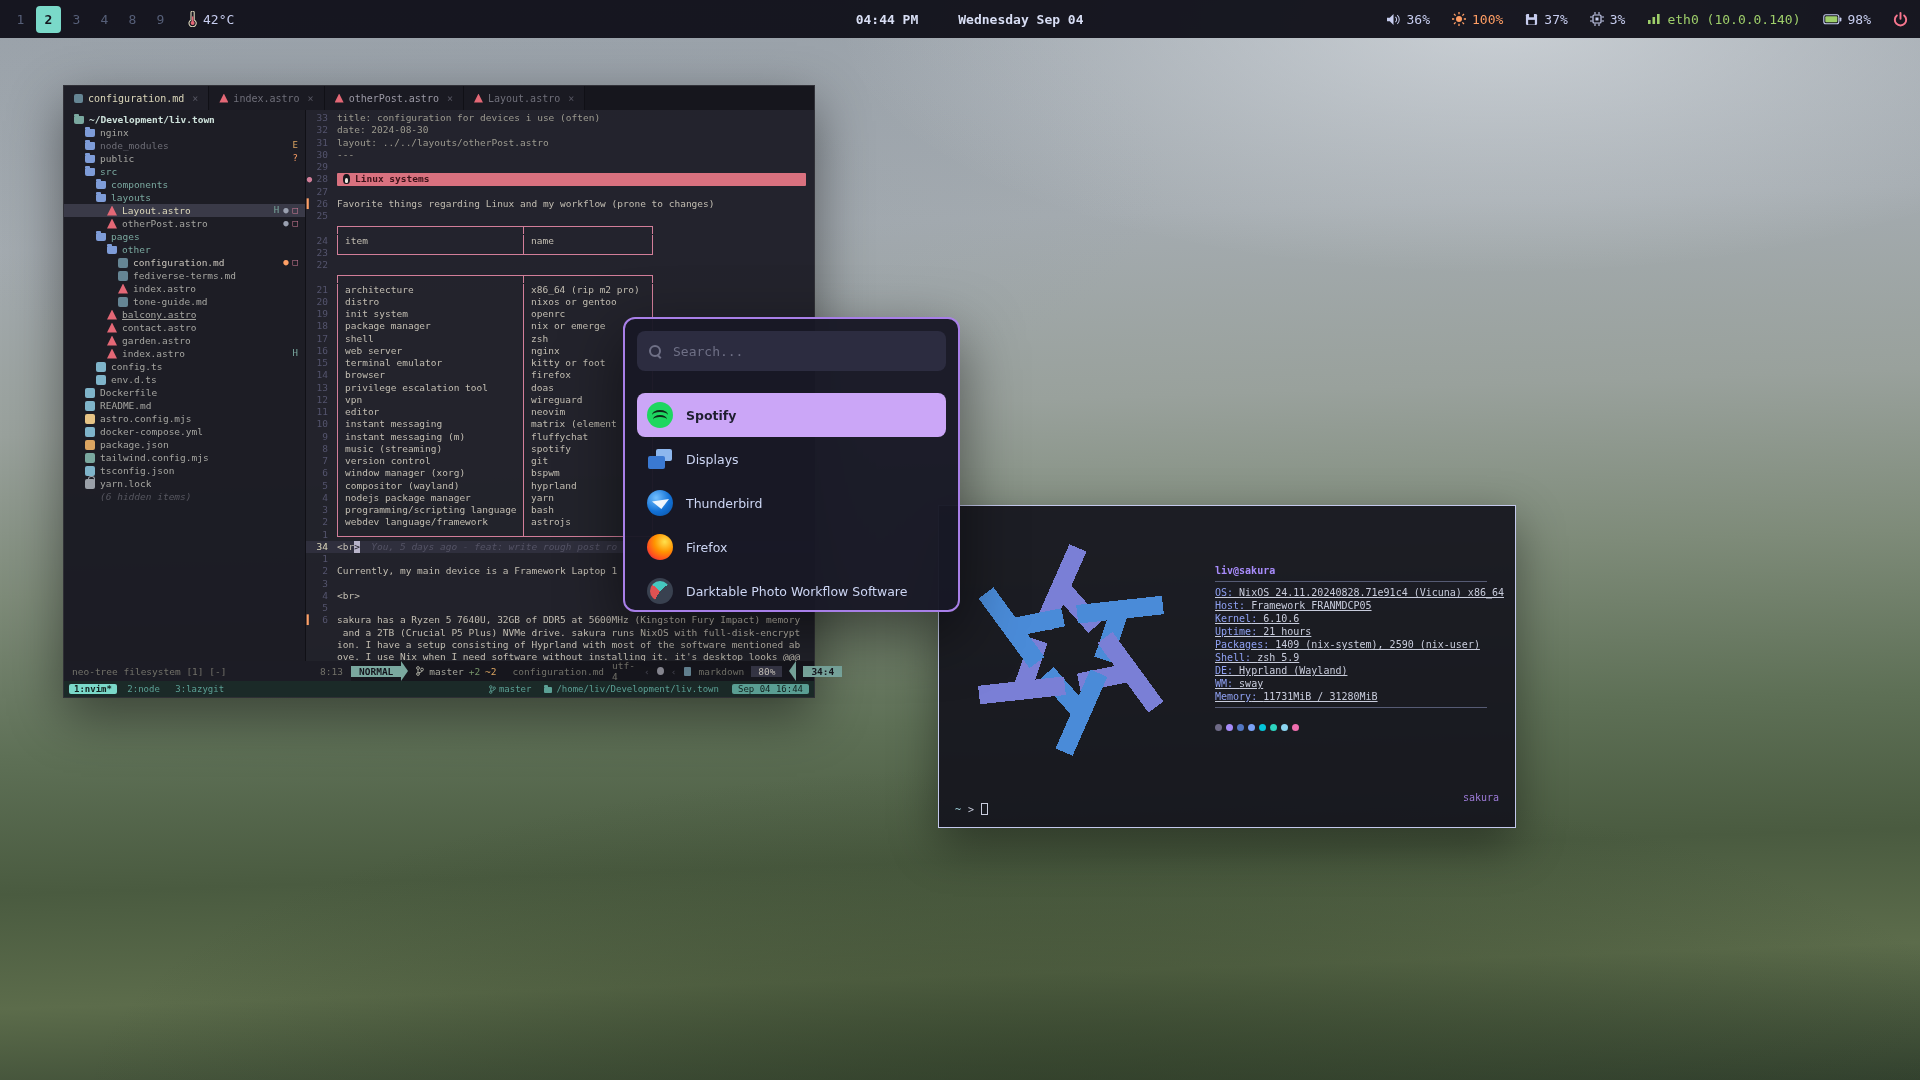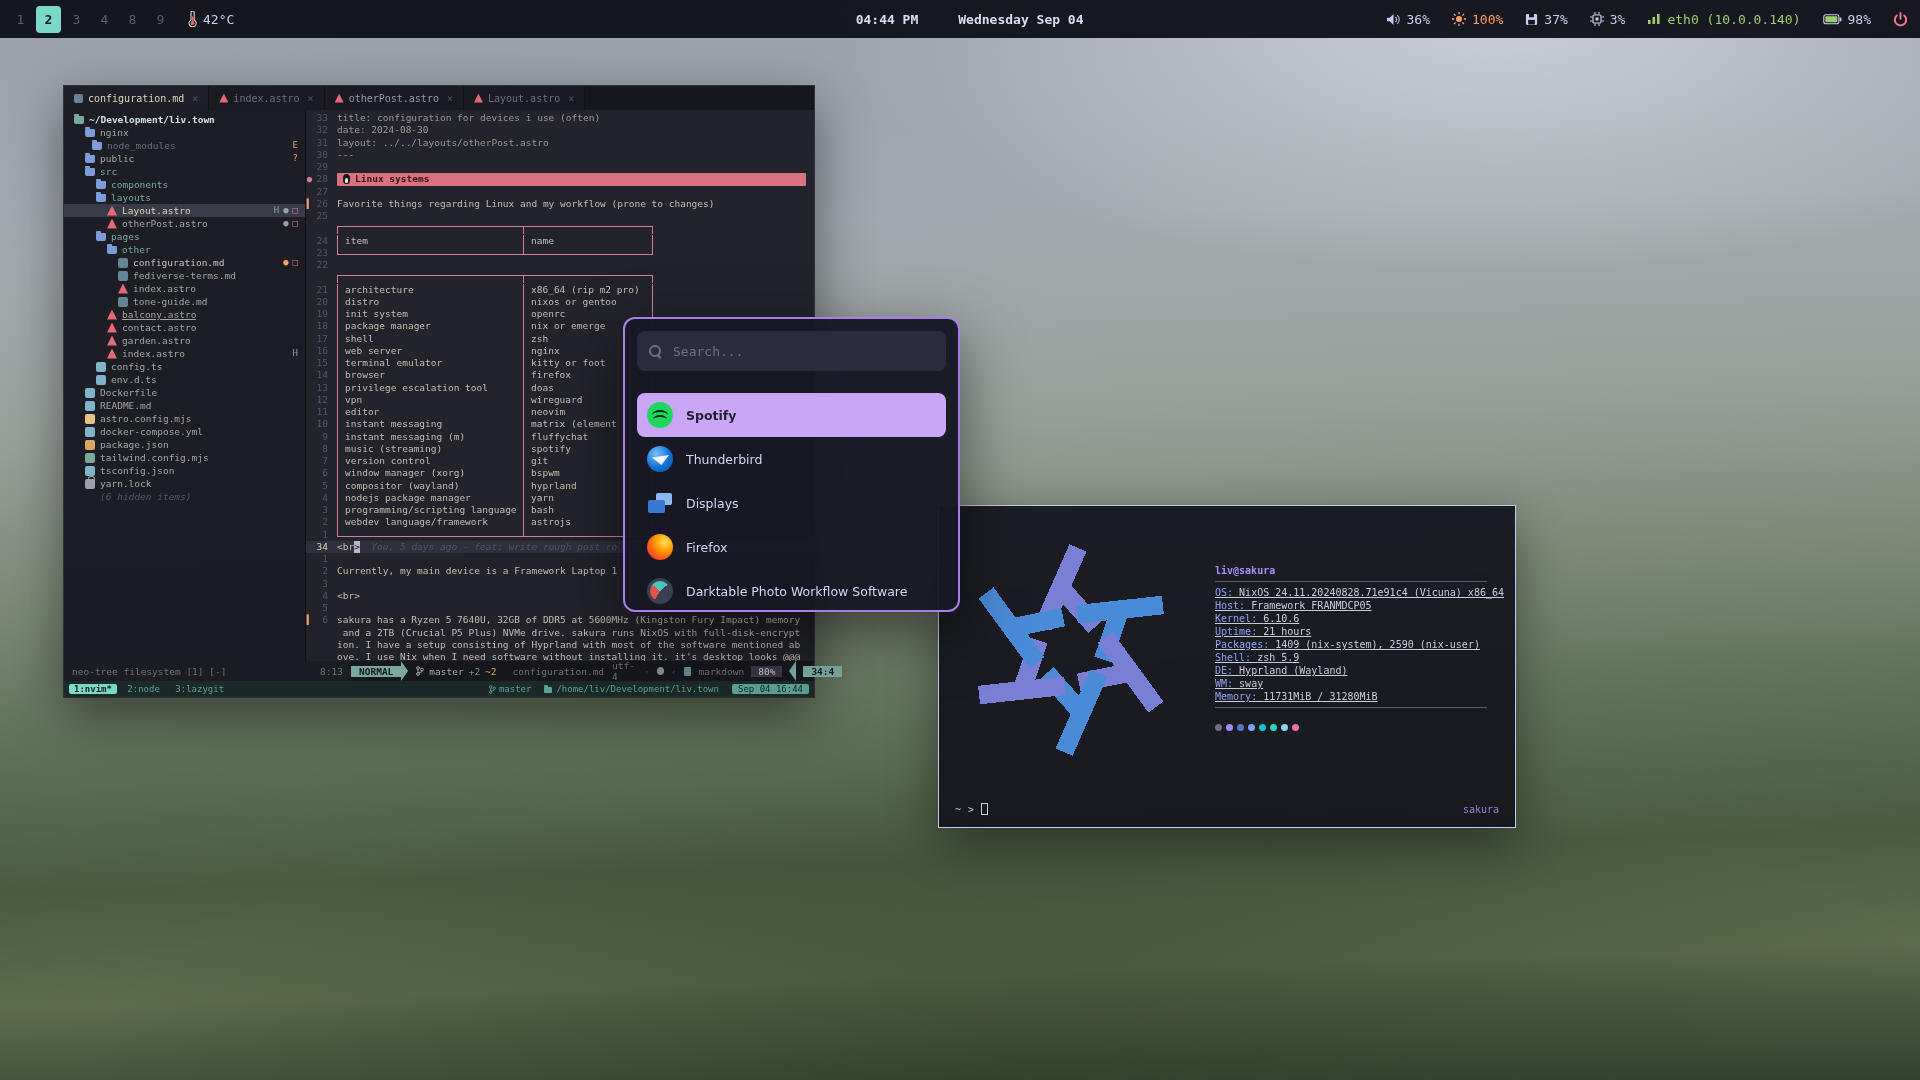--- a/index.html
+++ b/index.html
@@ -156,21 +156,21 @@
   .ffline{border-top:1px solid #565b74;margin:4px 0;width:272px;}
   .ffrow{display:flex;white-space:pre;text-decoration:underline;}
   .ffk{color:#8ea0f2;}
   .ffk::after{content:": ";color:#8ea0f2;}
   .ffv{color:#c8ccdc;}
   .ffdots{display:flex;gap:4px;margin-top:16px;}
   .dot{width:7px;height:7px;border-radius:50%;display:inline-block;}
   .tprompt{position:absolute;left:16px;bottom:12px;display:flex;align-items:center;gap:7px;}
   .tp-dir{color:#9ccfd8;}
   .tp-cursor{display:inline-block;width:7px;height:12px;border:1px solid #c8ccdc;}
-  .rprompt{position:absolute;right:16px;bottom:12px;color:#9d7bd8;}
+  .rprompt{position:absolute;right:16px;bottom:24px;color:#9d7bd8;}
   .nixlogo{margin-top:2px;}
 
   svg{display:block;}
 </style>
 </head>
 <body>
 
 <header class="topbar">
   <div class="bar-left">
     <div class="workspaces">
@@ -318,21 +318,21 @@
         </div>
 
         <div class="trowi" style="padding-left: 21px;">
           <span class="ic folder" style="background: rgb(126, 156, 216);"></span>
           <span class="tlabel" style="color: rgb(165, 165, 160);">nginx</span>
           <span class="tmarks">
             
           </span>
         </div>
 
-        <div class="trowi" style="padding-left: 21px; margin-left: 7px;">
+        <div class="trowi" style="padding-left: 21px;">
           <span class="ic folder" style="background: rgb(126, 156, 216);"></span>
           <span class="tlabel" style="color: rgb(109, 109, 118);">node_modules</span>
           <span class="tmarks">
 
           <span class="mk c-yellow">E</span>
           </span>
         </div>
 
         <div class="trowi" style="padding-left: 21px;">
           <span class="ic folder" style="background: rgb(126, 156, 216);"></span>
@@ -1173,27 +1173,27 @@
     <input type="text" placeholder="Search..." style="">
   </div>
   <div class="litems">
 
       <div class="li selected">
         <span class="li-icon spotify"></span>
         <span>Spotify</span>
       </div>
 
       <div class="li">
+        <span class="li-icon displays"></span>
+        <span>Displays</span>
+      </div>
+
+      <div class="li">
         <span class="li-icon thunderbird"></span>
         <span>Thunderbird</span>
-      </div>
-
-      <div class="li">
-        <span class="li-icon displays"></span>
-        <span>Displays</span>
       </div>
 
       <div class="li">
         <span class="li-icon firefox"></span>
         <span>Firefox</span>
       </div>
 
       <div class="li">
         <span class="li-icon darktable"></span>
         <span>Darktable Photo Workflow Software</span>

